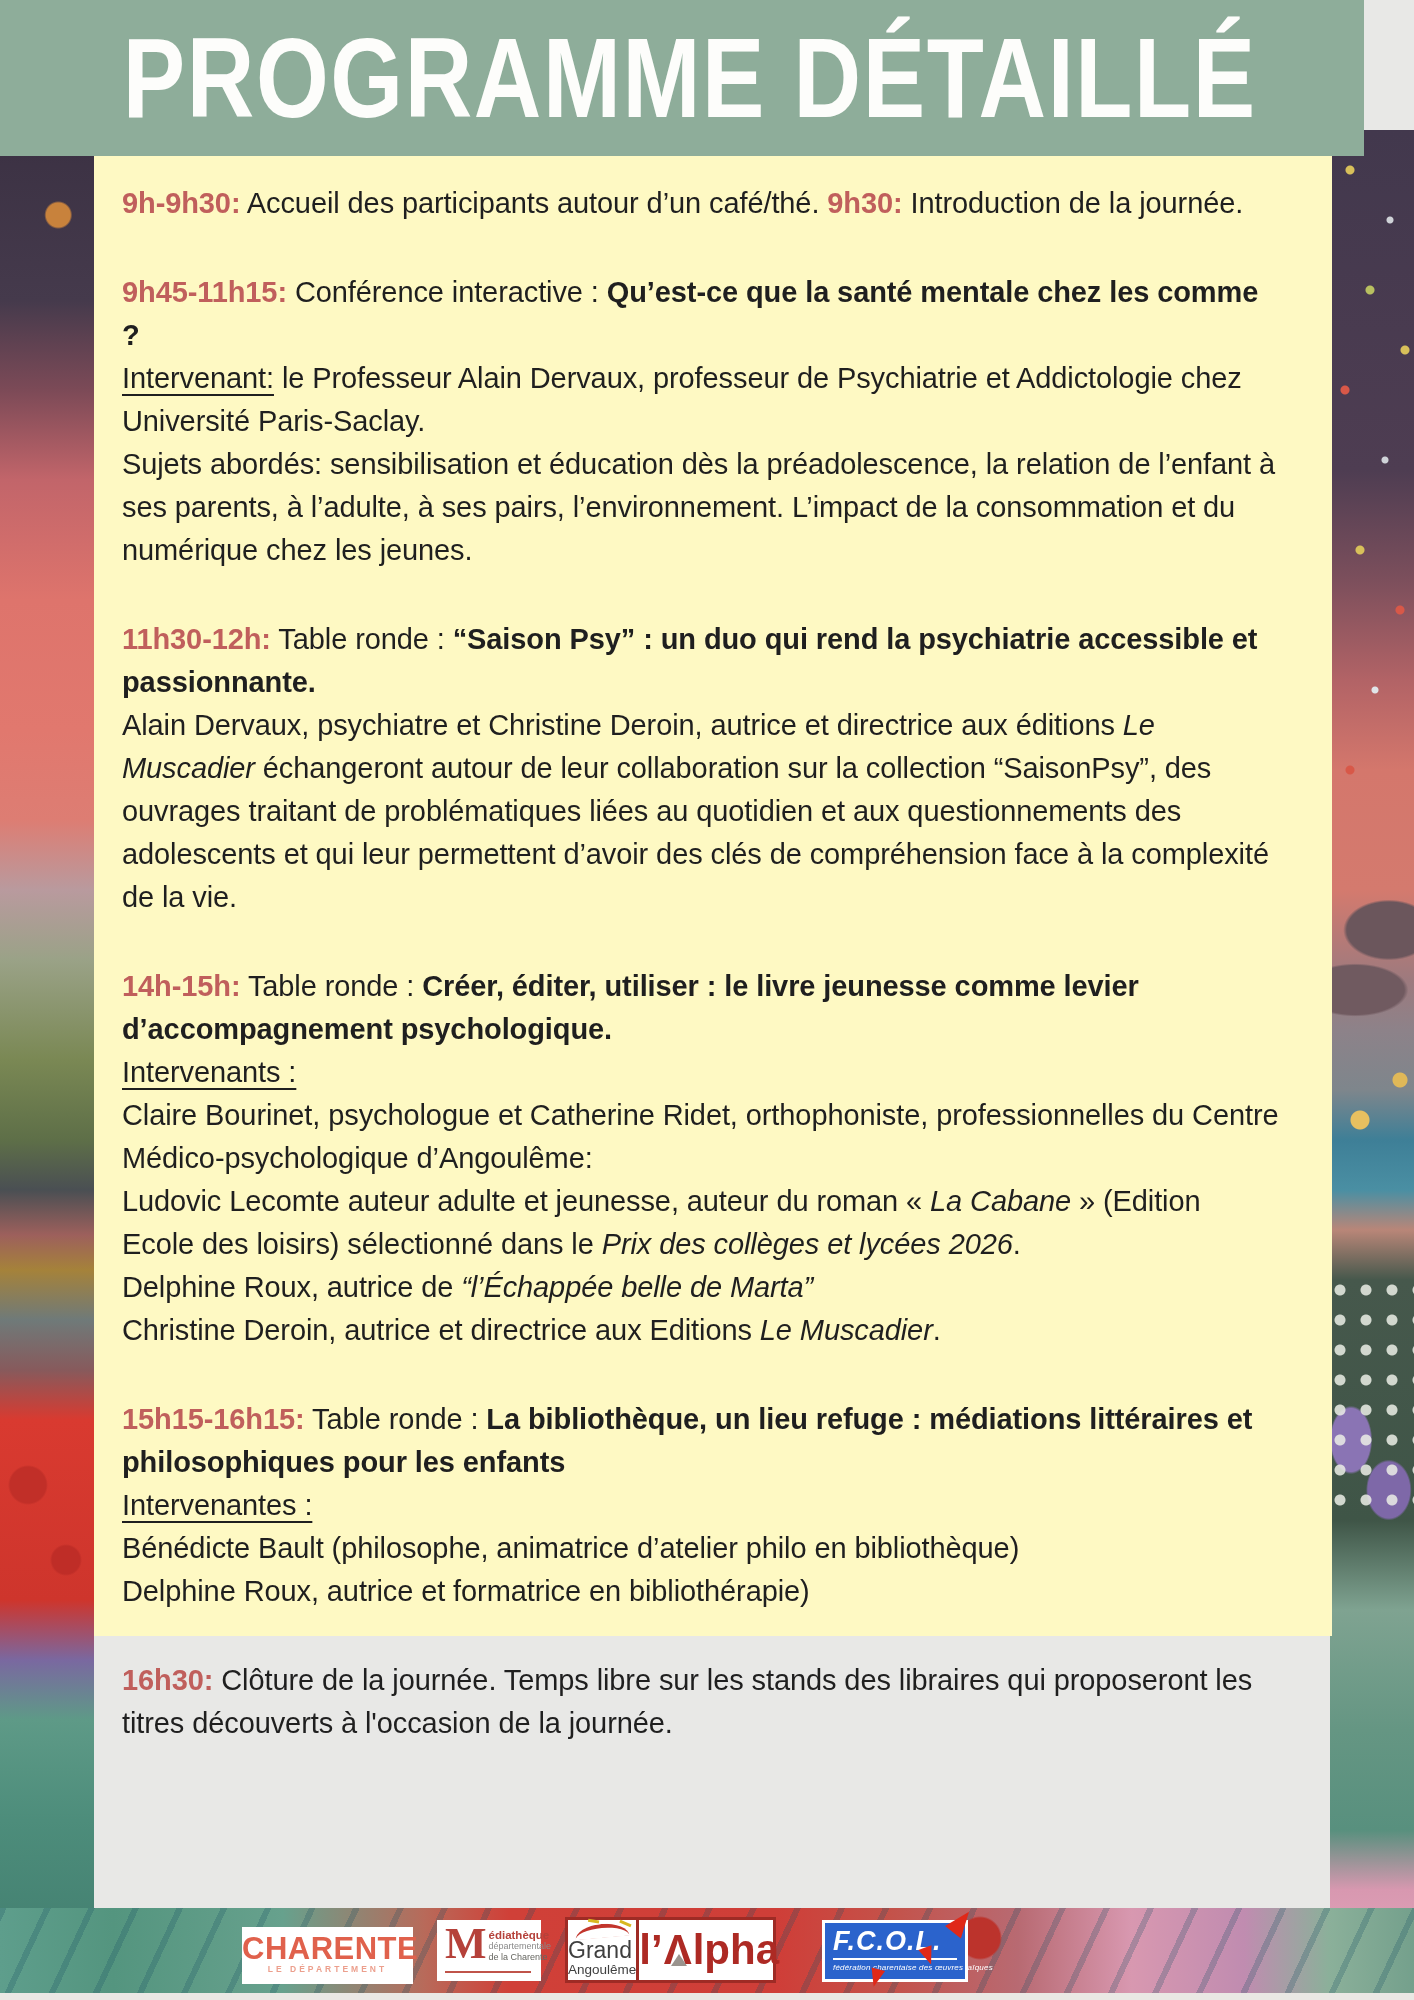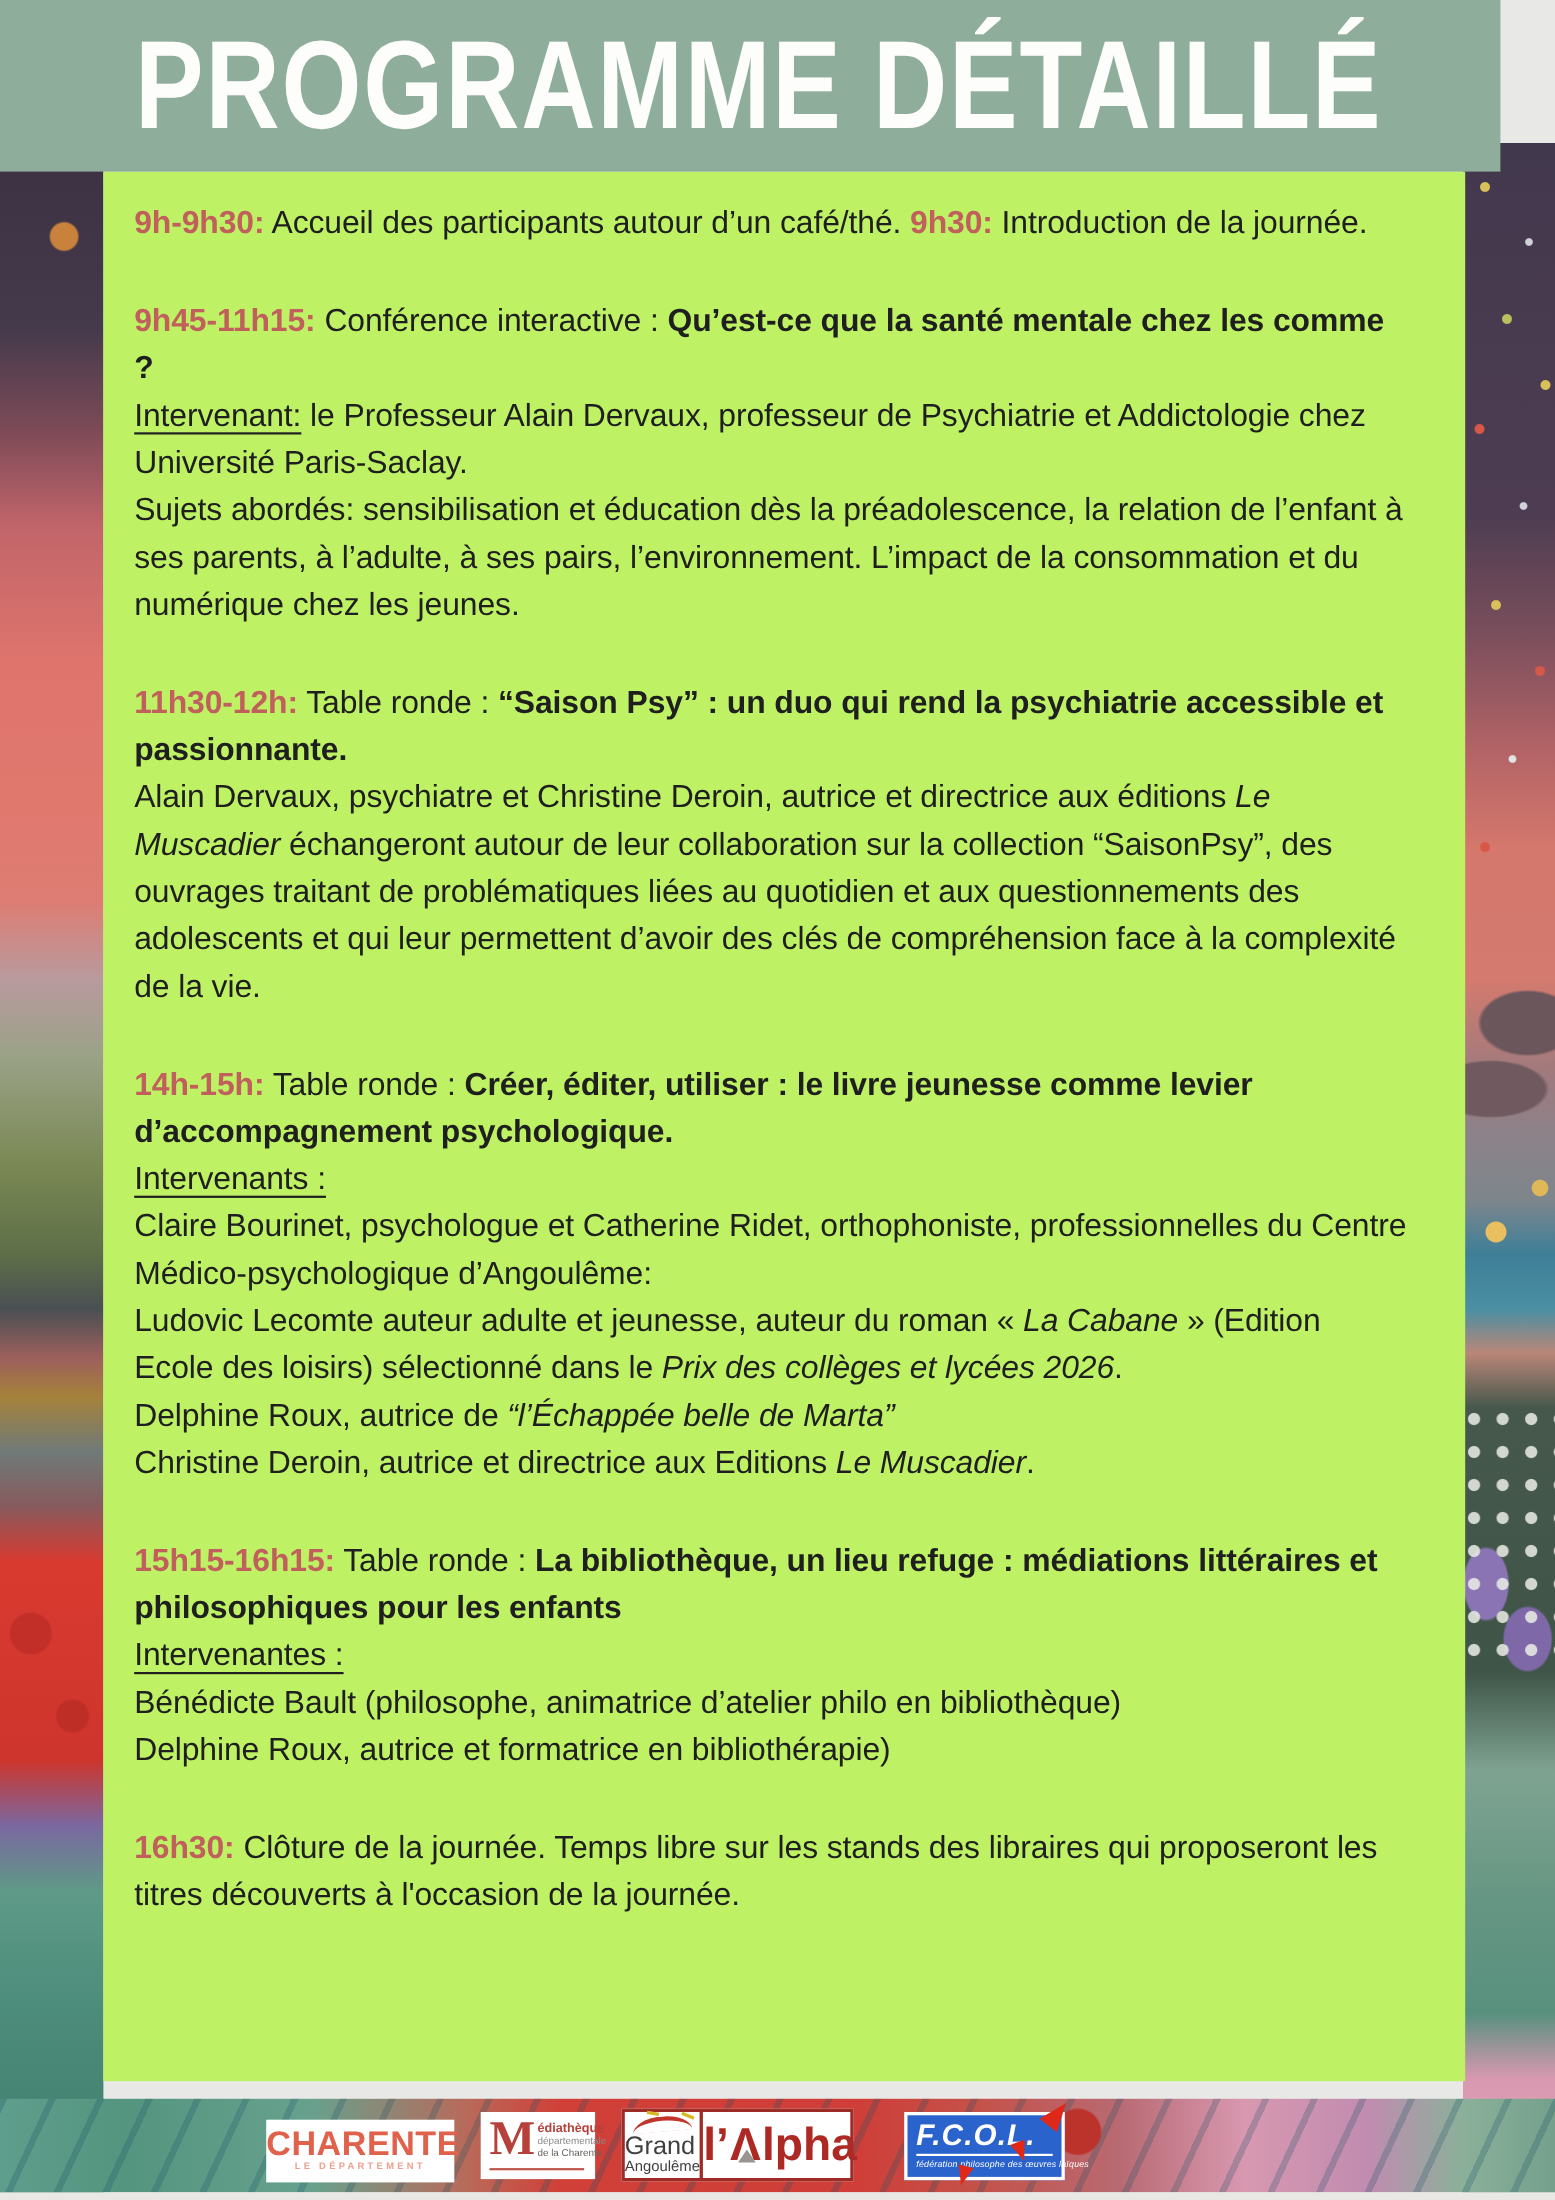--- a/index.html
+++ b/index.html
@@ -75,22 +75,22 @@
   }
   .title {
     color:#fdfdfb; font-weight:700; font-size:114px; line-height:1;
     letter-spacing:2px; white-space:nowrap;
     transform:scaleX(0.82); transform-origin:50% 50%;
     padding-left:18px;
   }
 
   
   .panel {
-    position:absolute; left:94px; top:156px; width:1238px; height:1736px;
-    background:#bef264; z-index:2;
+    position:absolute; left:94px; top:156px; width:1238px; height:1480px;
+    background:#fef9c3; z-index:2;
     padding:26px 52px 0 28px;
   }
   .schedule { color:#1f1f1f; font-size:29px; line-height:43px; letter-spacing:-0.1px; }
   .schedule-section { margin-bottom:46px; }
   .seg-time { color:#c05f5c; font-weight:700; }
   .seg-bold { font-weight:700; }
   .seg-italic { font-style:italic; }
   .seg-underline { text-decoration:underline; text-decoration-thickness:2px; text-underline-offset:6px; }
 
   
@@ -212,20 +212,20 @@
       </div>
       <div class="alpha-cell">
         <span class="al-p">l’</span>
         <span class="al-g">Λ</span>
         <span class="al-r">lpha</span>
       </div>
     </div>
 
     <div class="card fcol">
       <div class="fc-title">F.C.O.L.</div>
-      <div class="fc-tag">fédération philosophe des œuvres laïques</div>
+      <div class="fc-tag">fédération charentaise des œuvres laïques</div>
       <span class="fc-arrow fc-arrow-top"></span>
       <span class="fc-arrow fc-arrow-mid"></span>
       <span class="fc-arrow fc-arrow-low"></span>
     </div>
 
   </footer>
 </div>
 
 </body></html>

